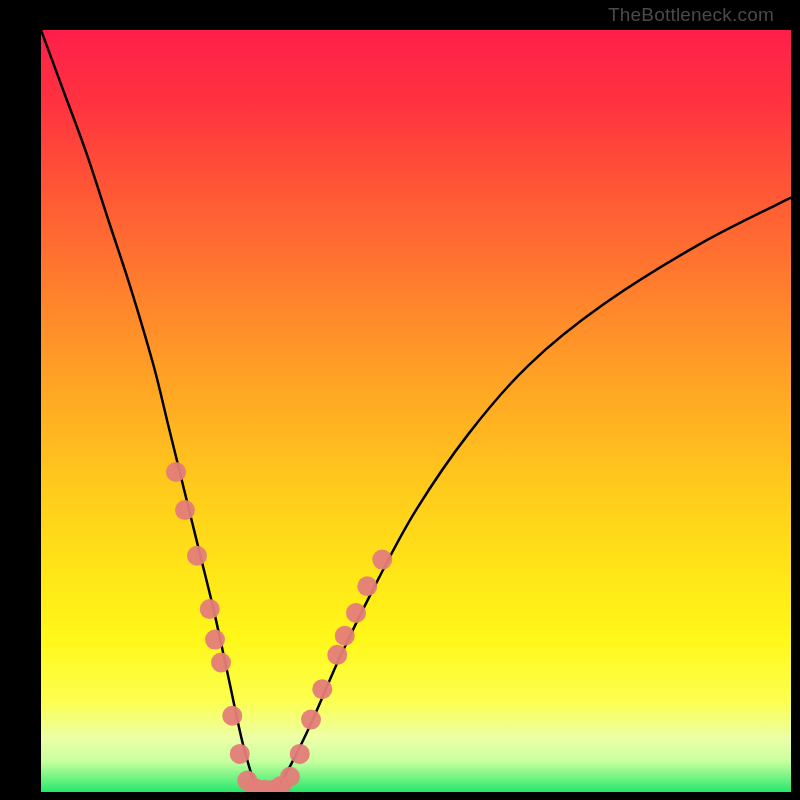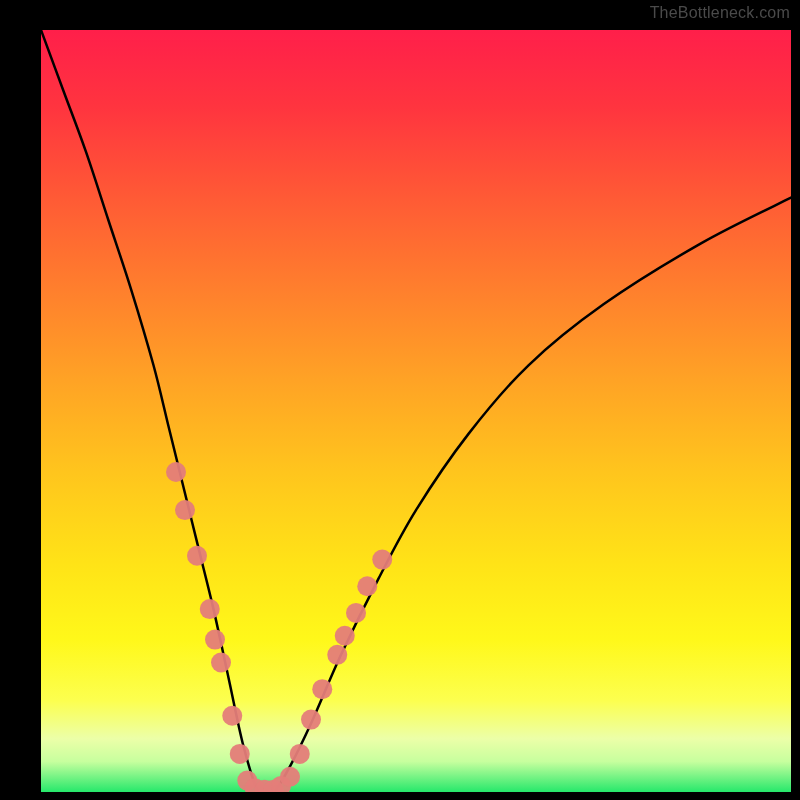--- a/index.html
+++ b/index.html
@@ -13,23 +13,23 @@
   }
   .frame {
     position: relative;
     width: 800px;
     height: 800px;
     background: #000;
   }
   .watermark {
     position: absolute;
     top: 4px;
-    right: 10px;
+    right: 26px;
     color: #4a4a4a;
-    font-size: 16px;
+    font-size: 19px;
     font-weight: 500;
     letter-spacing: 0.2px;
     z-index: 10;
   }
   .plot {
     position: absolute;
     left: 41px;
     top: 30px;
     width: 750px;
     height: 762px;

